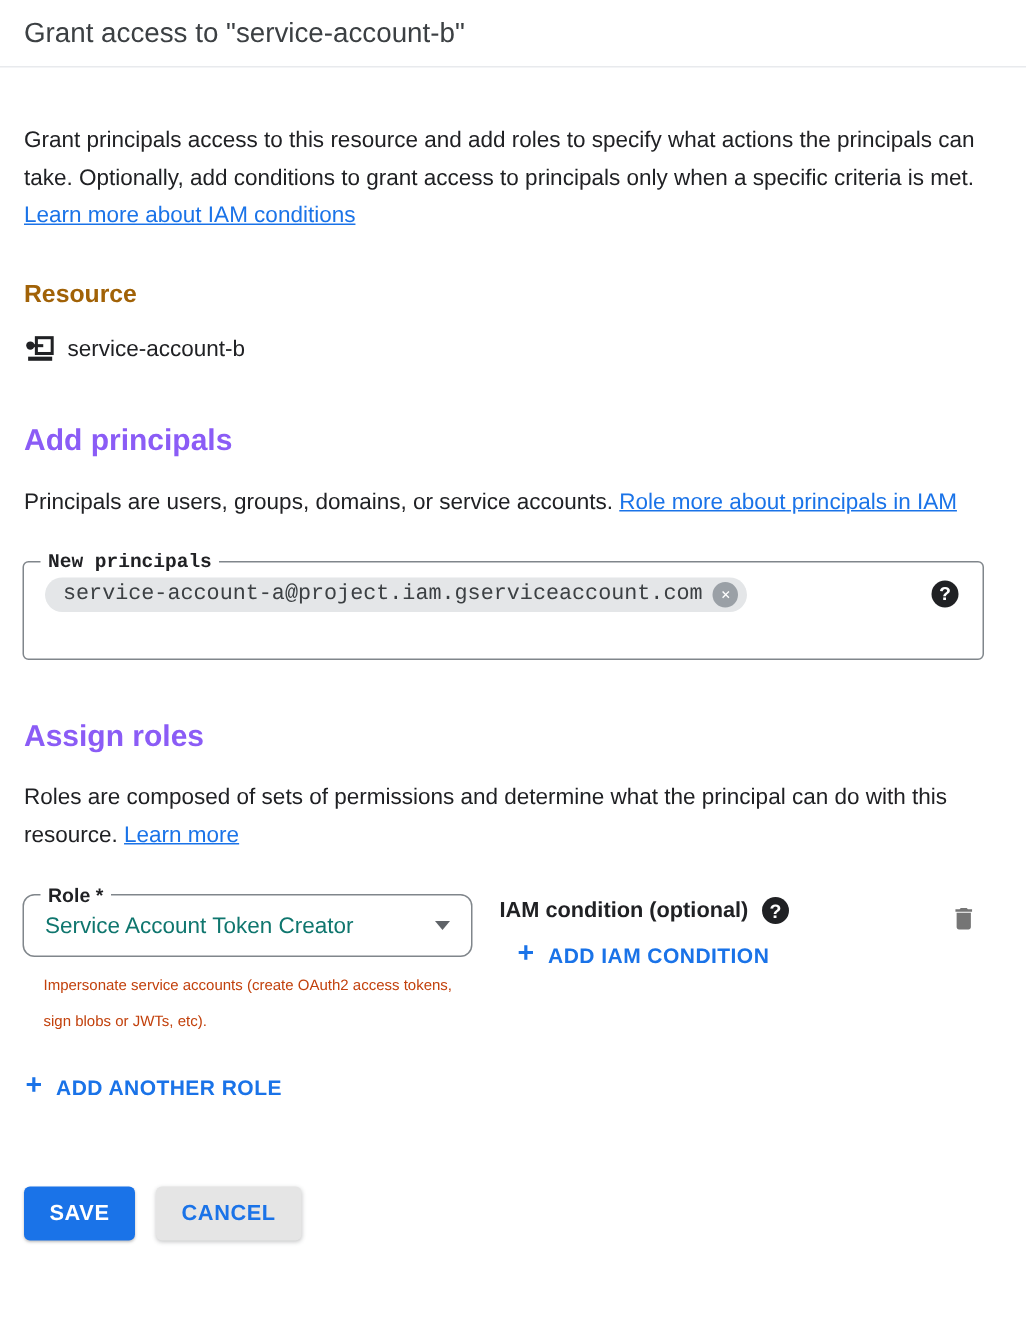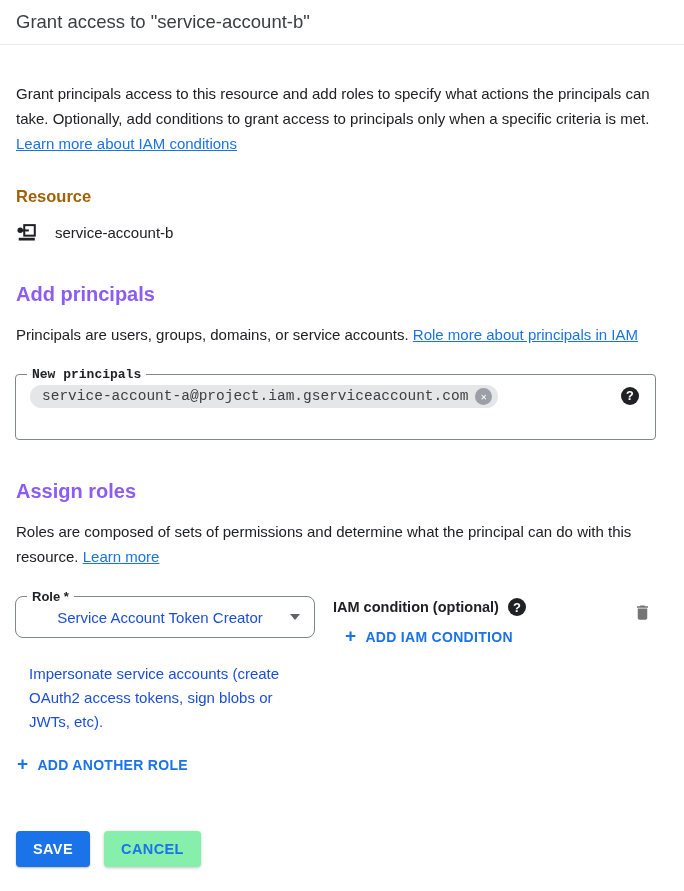--- a/index.html
+++ b/index.html
@@ -25,21 +25,21 @@
   .intro-text { margin-top:36px; }
 
   a.inline-link { color:#1a73e8; text-decoration:underline; cursor:pointer; }
 
   .section-sub-heading {
     margin:31px 0 0 16px;
     font-size:16.5px; font-weight:bold; color:#a16207;
   }
   .resource-row {
     margin:15px 0 0 16px;
-    display:flex; align-items:center; gap:17px;
+    display:flex; align-items:center; gap:7px;
     font-size:15px;
   }
   .section-heading {
     margin:40px 0 0 16px;
     font-size:20px; font-weight:bold; color:#8b5cf6;
   }
   .section-heading + .body-text { margin-top:16px; }
 
   
   .principals-field {
@@ -86,33 +86,32 @@
   .role-col { width:300px; flex:none; }
   .role-select {
     position:relative;
     height:42px;
     border:1px solid #80868b;
     border-radius:8px;
     display:flex; align-items:center;
     padding:0 14px;
     cursor:pointer;
     background:#fff;
-    text-align:center;
-  }
-  .role-value { flex:1; font-size:15px; color:#1d4ed8; }
+  }
+  .role-value { flex:1; font-size:15px; color:#0f766e; }
   .caret-down {
     width:0; height:0; flex:none;
     border-left:5.5px solid transparent;
     border-right:5.5px solid transparent;
     border-top:6.5px solid #5f6368;
   }
   .role-helper {
-    margin-top:24px; padding-left:14px;
+    margin-top:8px; padding-left:14px;
     width:292px;
-    font-size:15px; line-height:24px; color:#1d4ed8;
+    font-size:10px; line-height:24px; color:#c2410c;
   }
   .condition-col { margin-left:18px; padding-top:2px; }
   .condition-label-row {
     display:flex; align-items:center; gap:9px;
     font-size:14.5px; font-weight:bold; color:#202124;
   }
   .text-button {
     display:inline-flex; align-items:center; gap:9px;
     color:#1a73e8; font-size:14px; font-weight:bold;
     letter-spacing:.3px; cursor:pointer; border:none; background:none;
@@ -131,21 +130,21 @@
     border:none; border-radius:4px; cursor:pointer;
     font-family:"Liberation Sans", sans-serif;
     font-size:14.5px; font-weight:bold; letter-spacing:.4px;
     padding:10px 17px;
   }
   .btn-primary {
     background:#1a73e8; color:#fff;
     box-shadow:0 1px 2px rgba(60,64,67,.35);
   }
   .btn-secondary {
-    background:#86efac; color:#1a73e8;
+    background:#e5e5e5; color:#1a73e8;
     box-shadow:0 1px 3px rgba(60,64,67,.3);
     margin-left:14px;
   }
   .sa-icon svg, .trash-icon svg { display:block; }
 </style>
 </head>
 <body>
 
 
 

